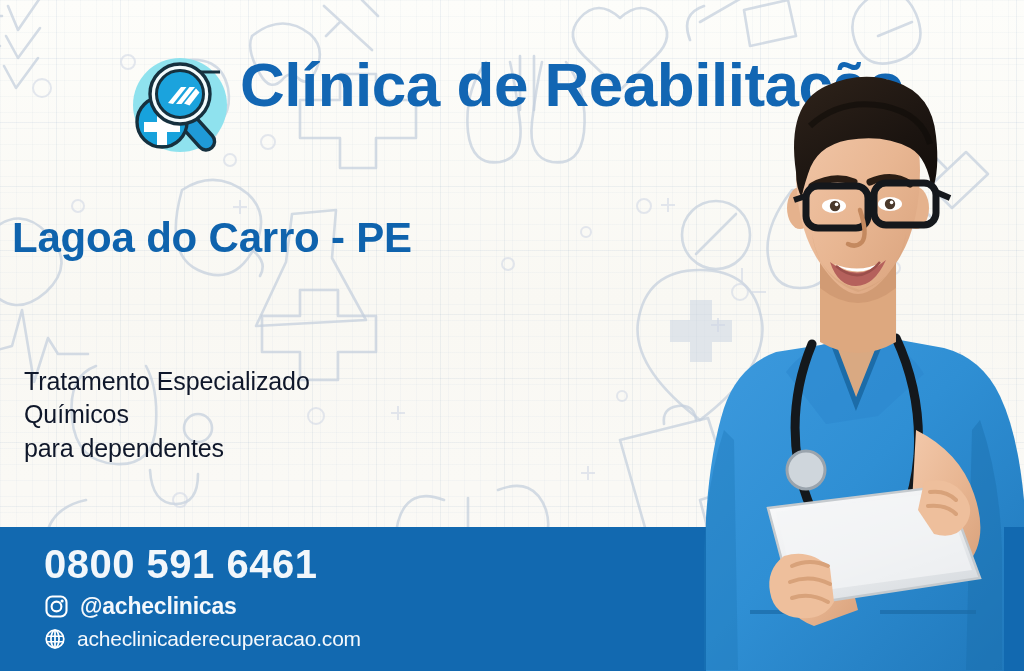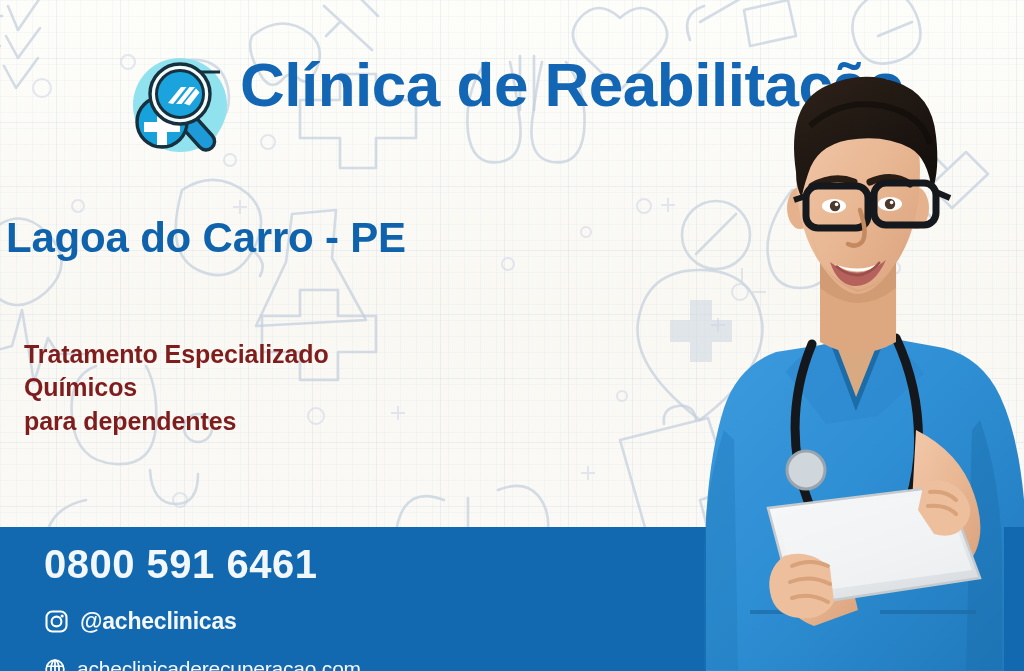--- a/index.html
+++ b/index.html
@@ -53,28 +53,28 @@
   #logo svg { width:100%; height:100%; display:block; }
 
   
   #title {
     position:absolute; left:240px; top:52px;
     font-size:62px; font-weight:700; letter-spacing:-0.5px;
     color:#1266b3; white-space:nowrap;
     line-height:1.05;
   }
   #subtitle {
-    position:absolute; left:6px; top:214px;
+    position:absolute; left:12px; top:214px;
     font-size:42px; font-weight:700; letter-spacing:-0.2px;
     color:#0f63ad; white-space:nowrap;
   }
   #pitch {
-    position:absolute; left:24px; top:338px;
-    font-size:25px; font-weight:700; line-height:1.33;
-    color:#7f1d1d; letter-spacing:-0.1px;
+    position:absolute; left:24px; top:365px;
+    font-size:25px; font-weight:400; line-height:1.33;
+    color:#0f172a; letter-spacing:-0.1px;
   }
   #pitch div { white-space:nowrap; }
 
   
   #doctor {
     position:absolute; right:0; top:0;
     width:340px; height:671px;
     overflow:hidden;
     z-index:4;
   }
@@ -93,21 +93,21 @@
     z-index:6;
     padding:16px 0 0 44px;
     color:#ffffff;
   }
   #phone {
     font-size:40px; font-weight:700; letter-spacing:0.5px;
     color:#f2f7fb; line-height:1.08;
   }
   .contact-row {
     display:flex; align-items:center;
-    gap:11px; margin-top:22px;
+    gap:11px; margin-top:7px;
   }
   .contact-row .ico { flex:0 0 auto; width:25px; height:25px; display:block; }
   .contact-row .ico svg { width:25px; height:25px; display:block; }
   .contact-row .txt {
     font-size:23px; font-weight:700; color:#f4f8fc; letter-spacing:-0.2px;
     white-space:nowrap;
   }
   #row-site .txt { font-size:21px; font-weight:400; }
   #row-site .ico, #row-site .ico svg { width:22px; height:22px; }
 </style>

